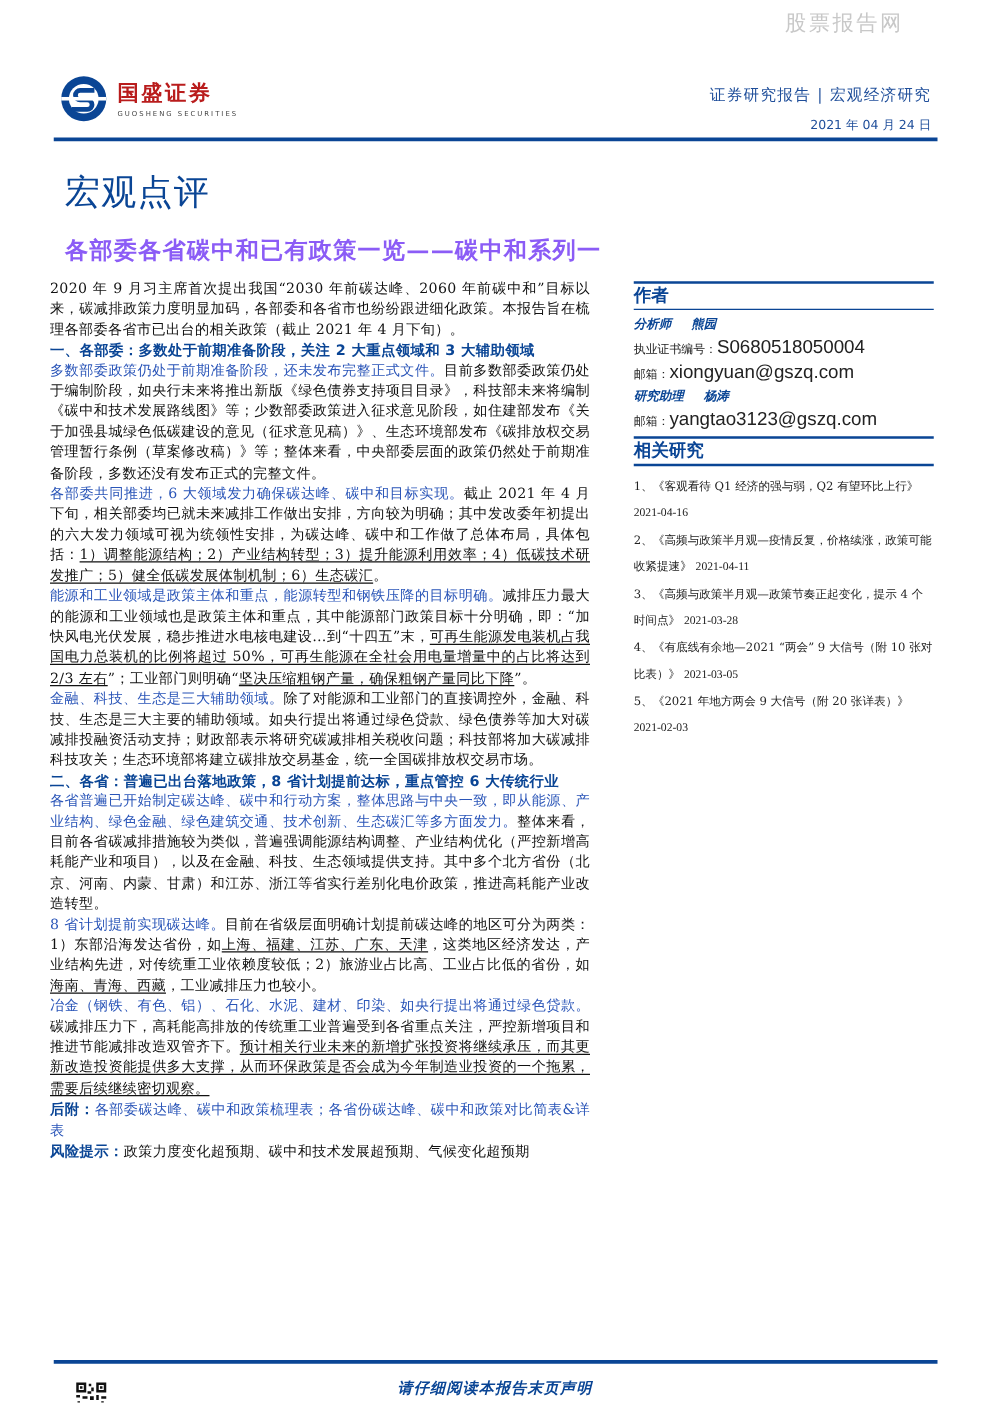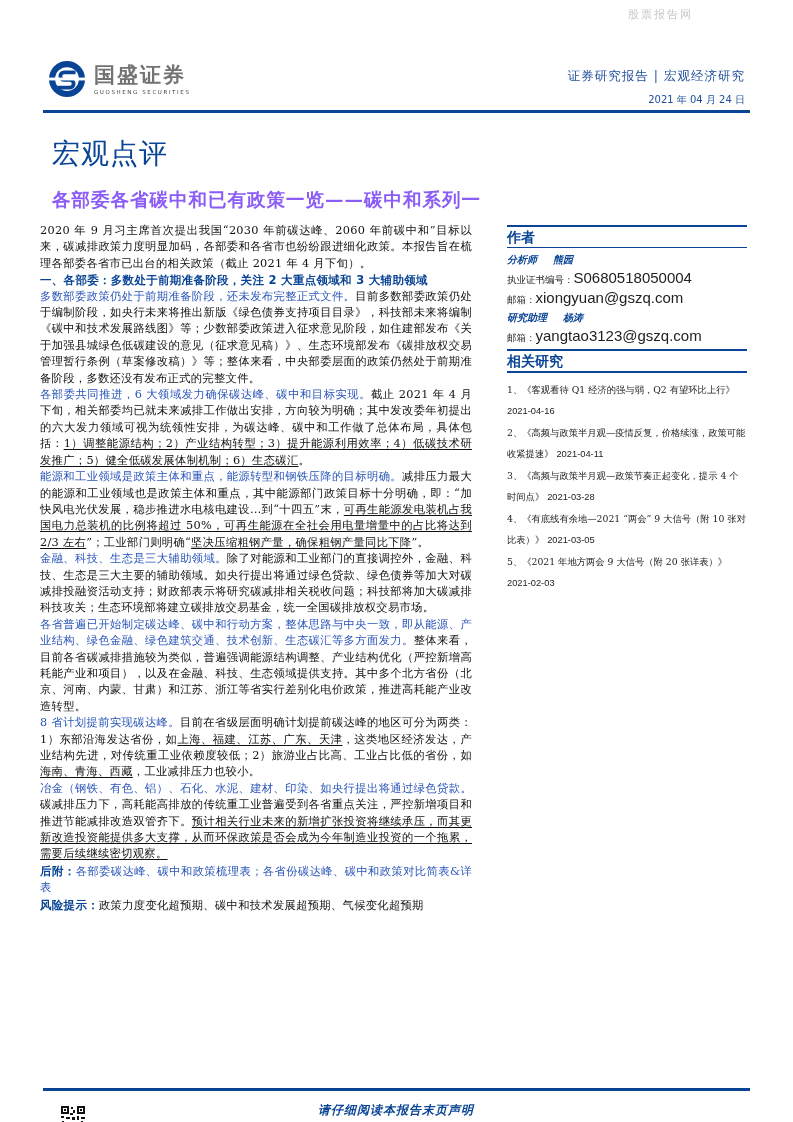--- a/index.html
+++ b/index.html
@@ -1,24 +1,24 @@
 <!DOCTYPE html>
 <html><head>
 <meta charset="utf-8">
 <style>
   * { box-sizing: border-box; margin: 0; padding: 0; }
   html, body { width: 793px; height: 1122px; background: #ffffff; overflow: hidden; }
   body { position: relative; font-family: "DejaVu Serif", "Liberation Serif", serif; color: #111; }
 
-  .watermark { position: absolute; top: 7px; left: 628px; font-size: 11px; color: #c8c8c8; letter-spacing: 2px; font-family: "DejaVu Sans", sans-serif; }
+  .watermark { position: absolute; top: 7px; left: 628px; font-size: 17px; color: #c8c8c8; letter-spacing: 2px; font-family: "DejaVu Sans", sans-serif; }
 
   .logo { position: absolute; left: 48px; top: 60px; display: flex; align-items: center; }
   .logo-mark { width: 38px; height: 38px; }
   .logo-text { margin-left: 8px; display: flex; flex-direction: column; }
-  .logo-cn { font-family: "DejaVu Sans", sans-serif; font-weight: bold; font-size: 21px; color: #737373; letter-spacing: 2px; line-height: 24px; }
+  .logo-cn { font-family: "DejaVu Sans", sans-serif; font-weight: bold; font-size: 17px; color: #b91c1c; letter-spacing: 2px; line-height: 24px; }
   .logo-en { font-family: "DejaVu Sans", sans-serif; font-size: 5.5px; color: #444; letter-spacing: 1.6px; margin-top: 2px; }
 
   .header-right { position: absolute; right: 48px; top: 68px; text-align: right; }
   .report-type { font-size: 12.5px; color: #1f4e9a; letter-spacing: 1px; }
   .report-date { font-family: "DejaVu Sans", sans-serif; font-size: 10px; color: #1f4e9a; margin-top: 8px; }
 
   .top-rule { position: absolute; left: 43px; right: 43px; top: 110px; height: 3px; background: #0a4595; }
 
   .section-title { position: absolute; left: 52px; top: 135px; font-size: 28px; color: #0a4595; font-weight: normal; letter-spacing: 1px; }
   .headline { position: absolute; left: 52px; top: 187px; font-size: 18.5px; color: #8b5cf6; font-weight: bold; letter-spacing: 1px; }
@@ -32,21 +32,21 @@
   .sidebar { position: absolute; left: 507px; top: 225px; width: 240px; font-size: 9px; line-height: 12px; }
   .side-rule { height: 2px; background: #0a4595; }
   .side-head { font-size: 14px; font-weight: bold; color: #0a4595; padding: 4px 0 4px; font-family: "DejaVu Sans", sans-serif; }
   .side-thin { height: 1px; background: #0a4595; }
   .analyst { color: #0a4595; font-weight: bold; font-style: italic; font-size: 10px; margin-top: 6px; font-family: "DejaVu Sans", sans-serif; }
   .analyst span + span { margin-left: 16px; margin-top: 28px; }
   .side-line { font-size: 9.5px; color: #222; margin-top: 6px; }
   .side-line .mono { font-family: Liberation Sans, sans-serif; font-size: 15px; text-align: center; }
   .rel-list { margin-top: 6px; }
   .rel-item { font-size: 9.3px; line-height: 21px; color: #222; }
-  .rel-item .d { font-family: Liberation Sans, sans-serif; }
+  .rel-item .d { font-family: Liberation Serif, serif; }
 
   .bottom-rule { position: absolute; left: 43px; right: 43px; top: 1088px; height: 3px; background: #0a4595; }
   .qr { position: absolute; left: 60px; top: 1105px; width: 26px; height: 34px; }
   .disclaimer { position: absolute; left: 318px; top: 1102px; font-size: 12px; color: #0a4595; font-weight: bold; font-style: italic; letter-spacing: 1px; font-family: "DejaVu Sans", sans-serif; }
 </style>
 </head>
 <body>
 
 <div class="watermark">股票报告网</div>
 
@@ -73,20 +73,21 @@
 <h1 class="section-title">宏观点评</h1>
 <h2 class="headline">各部委各省碳中和已有政策一览——碳中和系列一</h2>
 
 <div class="main">
   <p>2020 年 9 月习主席首次提出我国“2030 年前碳达峰、2060 年前碳中和”目标以来，碳减排政策力度明显加码，各部委和各省市也纷纷跟进细化政策。本报告旨在梳理各部委各省市已出台的相关政策（截止 2021 年 4 月下旬）。</p>
   <p class="bold-blue">一、各部委：多数处于前期准备阶段，关注 2 大重点领域和 3 大辅助领域</p>
   <p><span class="blue">多数部委政策仍处于前期准备阶段，还未发布完整正式文件。</span><span>目前多数部委政策仍处于编制阶段，如央行未来将推出新版《绿色债券支持项目目录》，科技部未来将编制《碳中和技术发展路线图》等；少数部委政策进入征求意见阶段，如住建部发布《关于加强县城绿色低碳建设的意见（征求意见稿）》、生态环境部发布《碳排放权交易管理暂行条例（草案修改稿）》等；整体来看，中央部委层面的政策仍然处于前期准备阶段，多数还没有发布正式的完整文件。</span></p>
   <p><span class="blue">各部委共同推进，6 大领域发力确保碳达峰、碳中和目标实现。</span><span>截止 2021 年 4 月下旬，相关部委均已就未来减排工作做出安排，方向较为明确；其中发改委年初提出的六大发力领域可视为统领性安排，为碳达峰、碳中和工作做了总体布局，具体包括：</span><span class="u">1）调整能源结构；2）产业结构转型；3）提升能源利用效率；4）低碳技术研发推广；5）健全低碳发展体制机制；6）生态碳汇</span><span>。</span></p>
   <p><span class="blue">能源和工业领域是政策主体和重点，能源转型和钢铁压降的目标明确。</span><span>减排压力最大的能源和工业领域也是政策主体和重点，其中能源部门政策目标十分明确，即：“加快风电光伏发展，稳步推进水电核电建设…到“十四五”末，</span><span class="u">可再生能源发电装机占我国电力总装机的比例将超过 50%，可再生能源在全社会用电量增量中的占比将达到 2/3 左右</span><span>”；工业部门则明确“</span><span class="u">坚决压缩粗钢产量，确保粗钢产量同比下降</span><span>”。</span></p>
   <p><span class="blue">金融、科技、生态是三大辅助领域。</span><span>除了对能源和工业部门的直接调控外，金融、科技、生态是三大主要的辅助领域。如央行提出将通过绿色贷款、绿色债券等加大对碳减排投融资活动支持；财政部表示将研究碳减排相关税收问题；科技部将加大碳减排科技攻关；生态环境部将建立碳排放交易基金，统一全国碳排放权交易市场。</span></p>
+  <p class="bold-blue">二、各省：普遍已出台落地政策，8 省计划提前达标，重点管控 6 大传统行业</p>
   <p><span class="blue">各省普遍已开始制定碳达峰、碳中和行动方案，整体思路与中央一致，即从能源、产业结构、绿色金融、绿色建筑交通、技术创新、生态碳汇等多方面发力。</span><span>整体来看，目前各省碳减排措施较为类似，普遍强调能源结构调整、产业结构优化（严控新增高耗能产业和项目），以及在金融、科技、生态领域提供支持。其中多个北方省份（北京、河南、内蒙、甘肃）和江苏、浙江等省实行差别化电价政策，推进高耗能产业改造转型。</span></p>
   <p><span class="blue">8 省计划提前实现碳达峰。</span><span>目前在省级层面明确计划提前碳达峰的地区可分为两类：1）东部沿海发达省份，如</span><span class="u">上海、福建、江苏、广东、天津</span><span>，这类地区经济发达，产业结构先进，对传统重工业依赖度较低；2）旅游业占比高、工业占比低的省份，如</span><span class="u">海南、青海、西藏</span><span>，工业减排压力也较小。</span></p>
   <p><span class="blue">冶金（钢铁、有色、铝）、石化、水泥、建材、印染、如央行提出将通过绿色贷款。</span><span>碳减排压力下，高耗能高排放的传统重工业普遍受到各省重点关注，严控新增项目和推进节能减排改造双管齐下。</span><span class="u">预计相关行业未来的新增扩张投资将继续承压，而其更新改造投资能提供多大支撑，从而环保政策是否会成为今年制造业投资的一个拖累，需要后续继续密切观察。</span></p>
   <p><span class="bold-blue">后附：</span><span class="blue">各部委碳达峰、碳中和政策梳理表；各省份碳达峰、碳中和政策对比简表&amp;详表</span></p>
   <p><span class="bold-blue">风险提示：</span><span>政策力度变化超预期、碳中和技术发展超预期、气候变化超预期</span></p>
 </div>
 
 <aside class="sidebar">
   <div class="side-rule"></div>
   <div class="side-head">作者</div>

